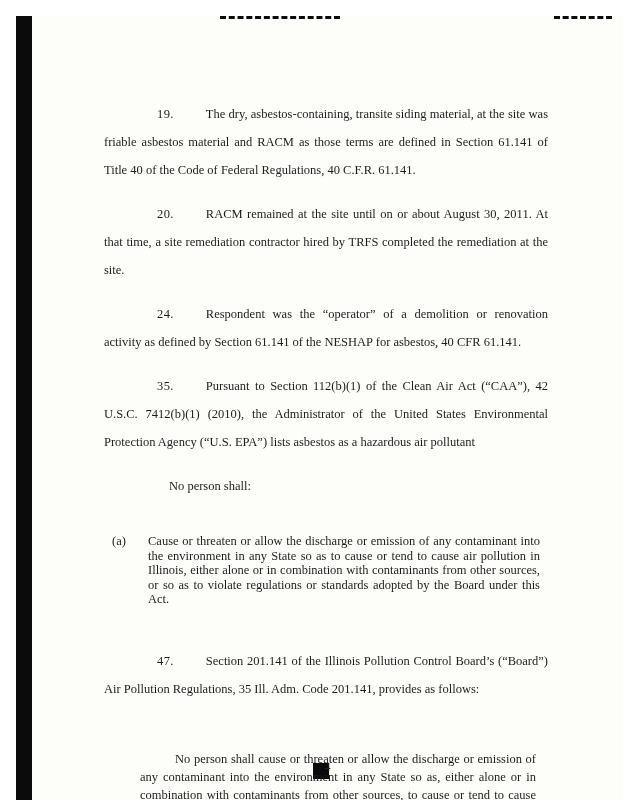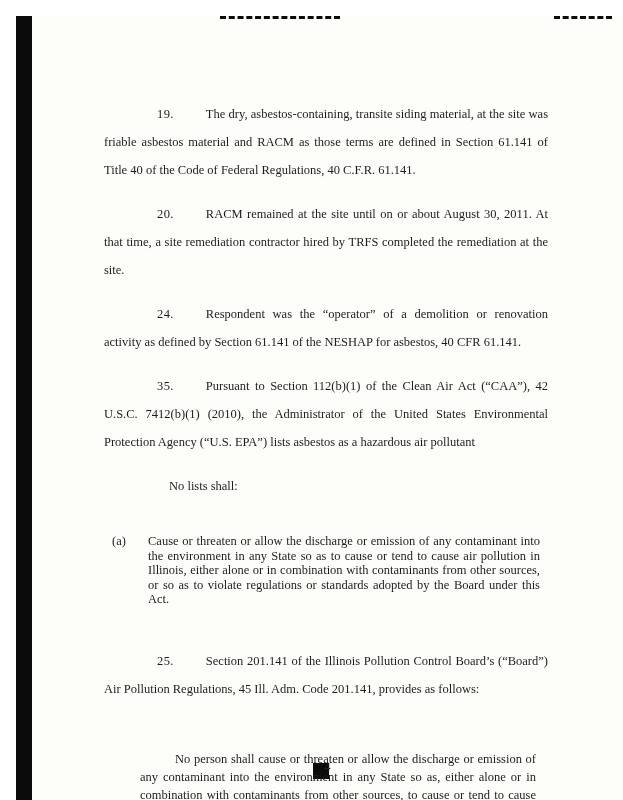--- a/index.html
+++ b/index.html
@@ -91,28 +91,28 @@
     <p class="para"><span class="num">19.</span><span class="tab"></span><span>The dry, asbestos-containing, transite siding material, at the site was friable asbestos material and RACM as those terms are defined in Section 61.141 of Title 40 of the Code of Federal Regulations, 40 C.F.R. 61.141.</span></p>
 
     <p class="para"><span class="num">20.</span><span class="tab"></span><span>RACM remained at the site until on or about August 30, 2011. At that time, a site remediation contractor hired by TRFS completed the remediation at the site.</span></p>
 
     <p class="para"><span class="num">24.</span><span class="tab"></span><span>Respondent was the “operator” of a demolition or renovation activity as defined by Section 61.141 of the NESHAP for asbestos, 40 CFR 61.141.</span></p>
 
     <p class="para"><span class="num">35.</span><span class="tab"></span><span>Pursuant to Section 112(b)(1) of the Clean Air Act (“CAA”), 42 U.S.C. 7412(b)(1) (2010), the Administrator of the United States Environmental Protection Agency (“U.S. EPA”) lists asbestos as a hazardous air pollutant</span></p>
 
 
 
-    <p class="quote-intro">No lists shall:</p>
+    <p class="quote-intro">No person shall:</p>
 
     <div class="blockquote-a">
       <span class="q-label">(a)</span>
       <span class="q-text">Cause or threaten or allow the discharge or emission of any contaminant into the environment in any State so as to cause or tend to cause air pollution in Illinois, either alone or in combination with contaminants from other sources, or so as to violate regulations or standards adopted by the Board under this Act.</span>
     </div>
 
-    <p class="para"><span class="num">25.</span><span class="tab"></span><span>Section 201.141 of the Illinois Pollution Control Board’s (“Board”) Air Pollution Regulations, 45 Ill. Adm. Code 201.141, provides as follows:</span></p>
+    <p class="para"><span class="num">47.</span><span class="tab"></span><span>Section 201.141 of the Illinois Pollution Control Board’s (“Board”) Air Pollution Regulations, 35 Ill. Adm. Code 201.141, provides as follows:</span></p>
 
     <div class="blockquote-b">No person shall cause or threaten or allow the discharge or emission of any contaminant into the environment in any State so as, either alone or in combination with contaminants from other sources, to cause or tend to cause air pollution in Illinois, or so as to violate the provisions of this Chapter. . . .</div>
 
 
   </div>
 
   <div class="footer">4</div>
 
 </div>
 

